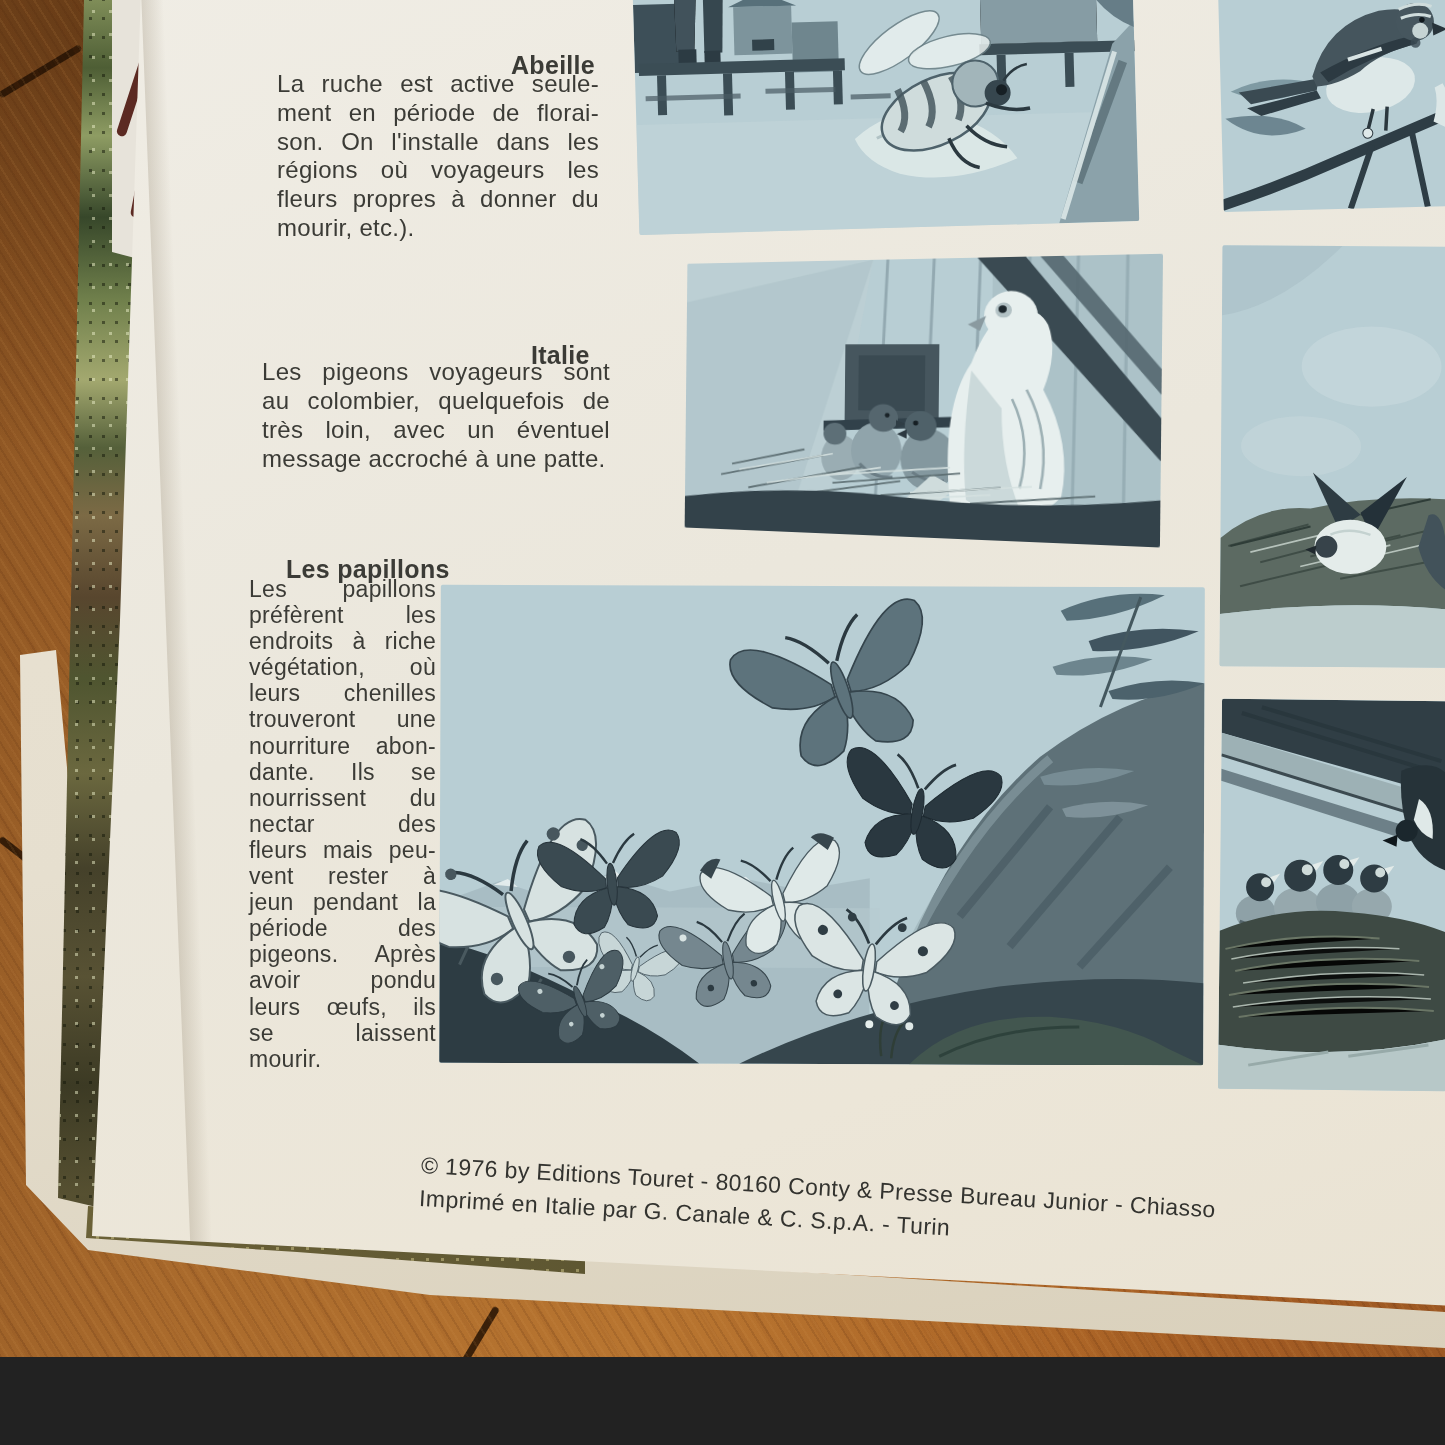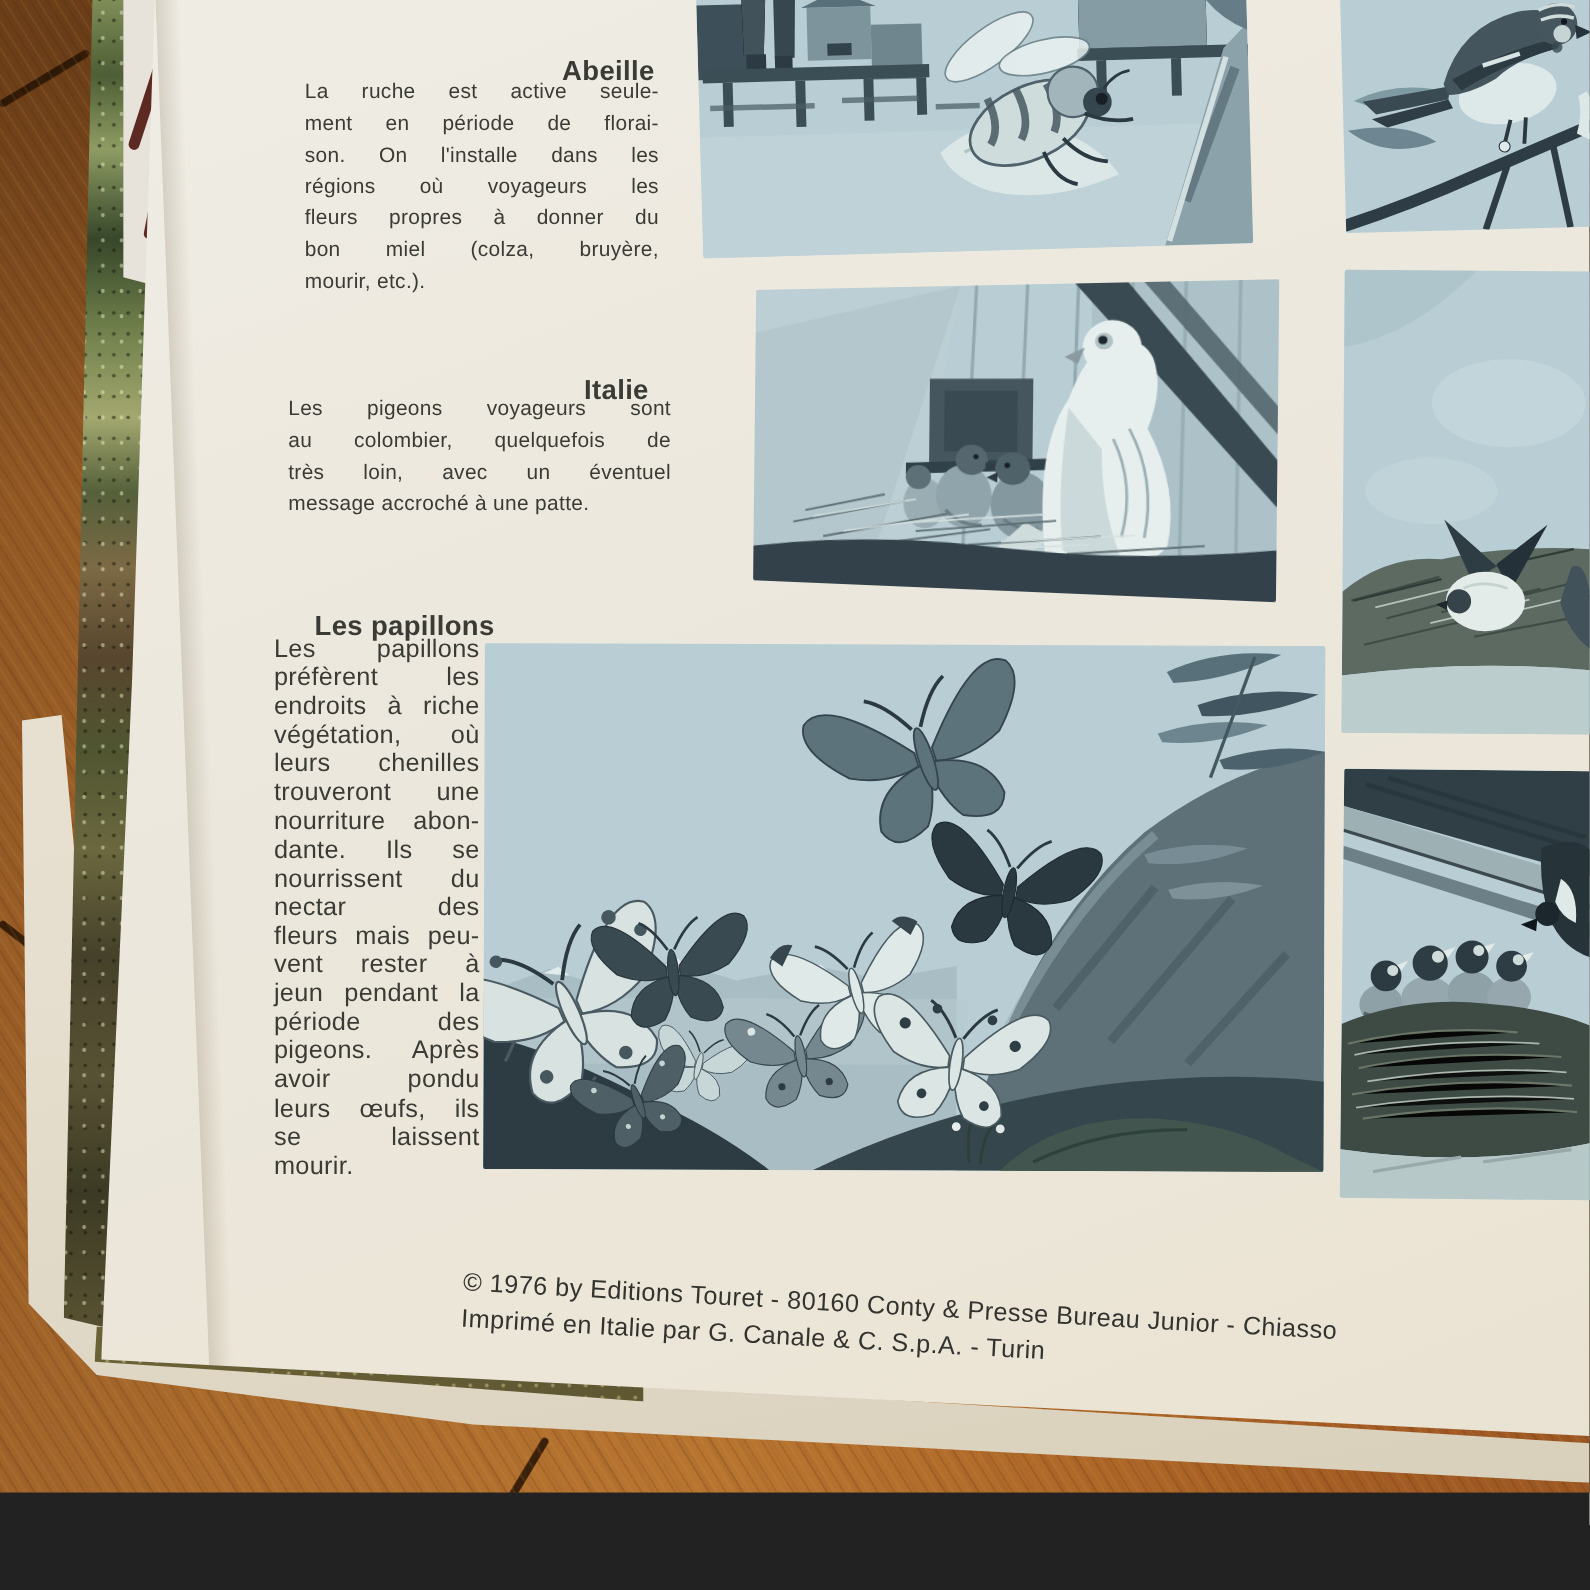--- a/index.html
+++ b/index.html
@@ -50,21 +50,21 @@
   .page-shade-bottom{position:absolute;left:60px;top:1268px;width:1420px;height:20px;
     transform:rotate(3deg);transform-origin:left top;
     background:linear-gradient(to top, rgba(120,105,80,.28), rgba(120,105,80,0));}
   .page-shade-left{position:absolute;left:141px;top:-10px;width:22px;height:1256px;
     transform:rotate(-2.25deg);transform-origin:left top;
     background:linear-gradient(to right, rgba(125,110,85,.22), rgba(125,110,85,0));}
 
   
   .ptxt{position:absolute;color:var(--ink,#3b3b36);}
   .heading{font-weight:bold;font-size:25px;letter-spacing:.3px;}
-  .para{font-size:19px;line-height:28.8px;letter-spacing:.3px;}
+  .para{font-size:24px;line-height:28.8px;letter-spacing:.3px;}
   .para .ln{display:block;text-align:justify;text-align-last:justify;white-space:normal;}
   .para .ln.last{text-align-last:left;}
   #para-abeille{left:277px;top:70px;width:322px;}
   #head-abeille{left:511px;top:26px;}
   #head-pigeon{left:531px;top:316px;}
   #para-pigeon{left:262px;top:357px;width:348px;line-height:29px;}
   #head-papillons{left:286px;top:530px;}
   #para-papillons{left:249px;top:576px;width:187px;font-size:23px;line-height:26.1px;}
   .colophon{left:422px;top:1149px;width:1010px;font-size:23px;line-height:32.5px;
     letter-spacing:.4px;color:#33332f;transform:rotate(3.2deg);transform-origin:left top;}
@@ -104,21 +104,20 @@
     <div class="page-shade-left"></div>
   </div>
 
   <h3 class="ptxt heading" id="head-abeille">Abeille</h3>
   <div class="ptxt para" id="para-abeille">
     <span class="ln">La ruche est active seule-</span>
     <span class="ln">ment en période de florai-</span>
     <span class="ln">son. On l'installe dans les</span>
     <span class="ln">régions où voyageurs les</span>
     <span class="ln">fleurs propres à donner du</span>
-    <span class="ln">bon miel (colza, bruyère,</span>
     <span class="ln last">mourir, etc.).</span>
   </div>
 
   <h3 class="ptxt heading" id="head-pigeon">Italie</h3>
   <div class="ptxt para" id="para-pigeon">
     <span class="ln">Les pigeons voyageurs sont</span>
     <span class="ln">au colombier, quelquefois de</span>
     <span class="ln">très loin, avec un éventuel</span>
     <span class="ln last">message accroché à une patte.</span>
   </div>

